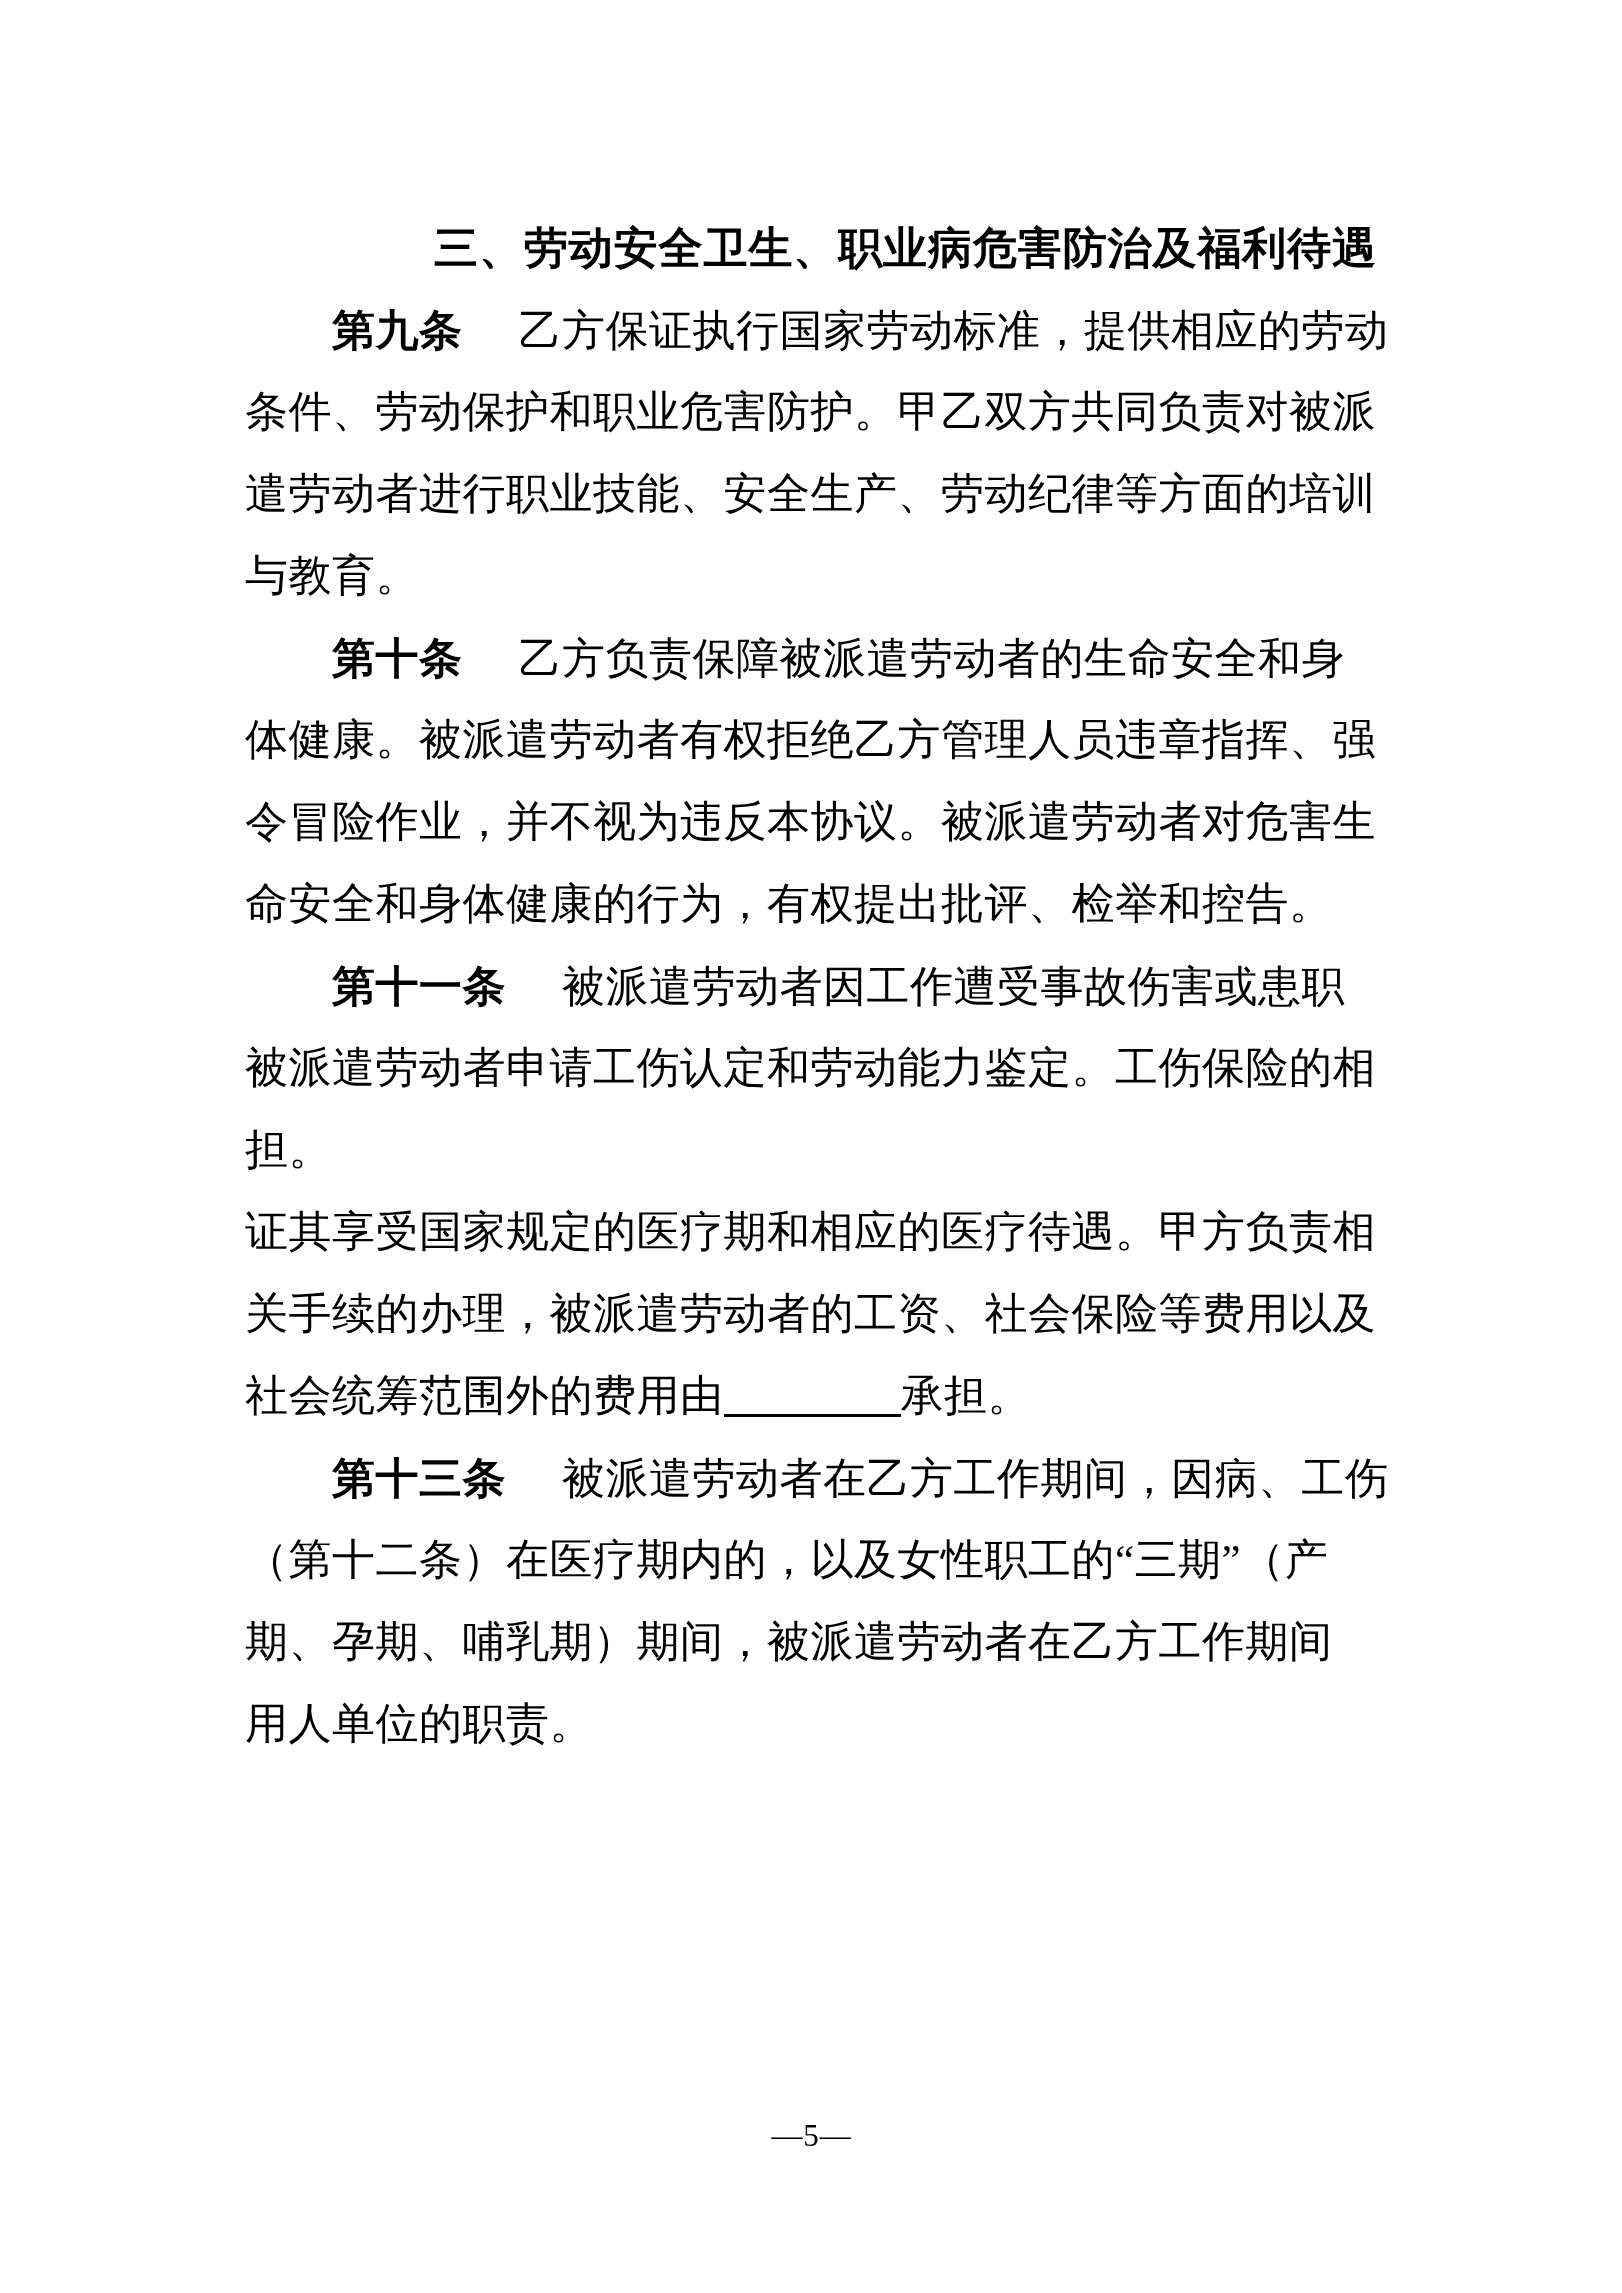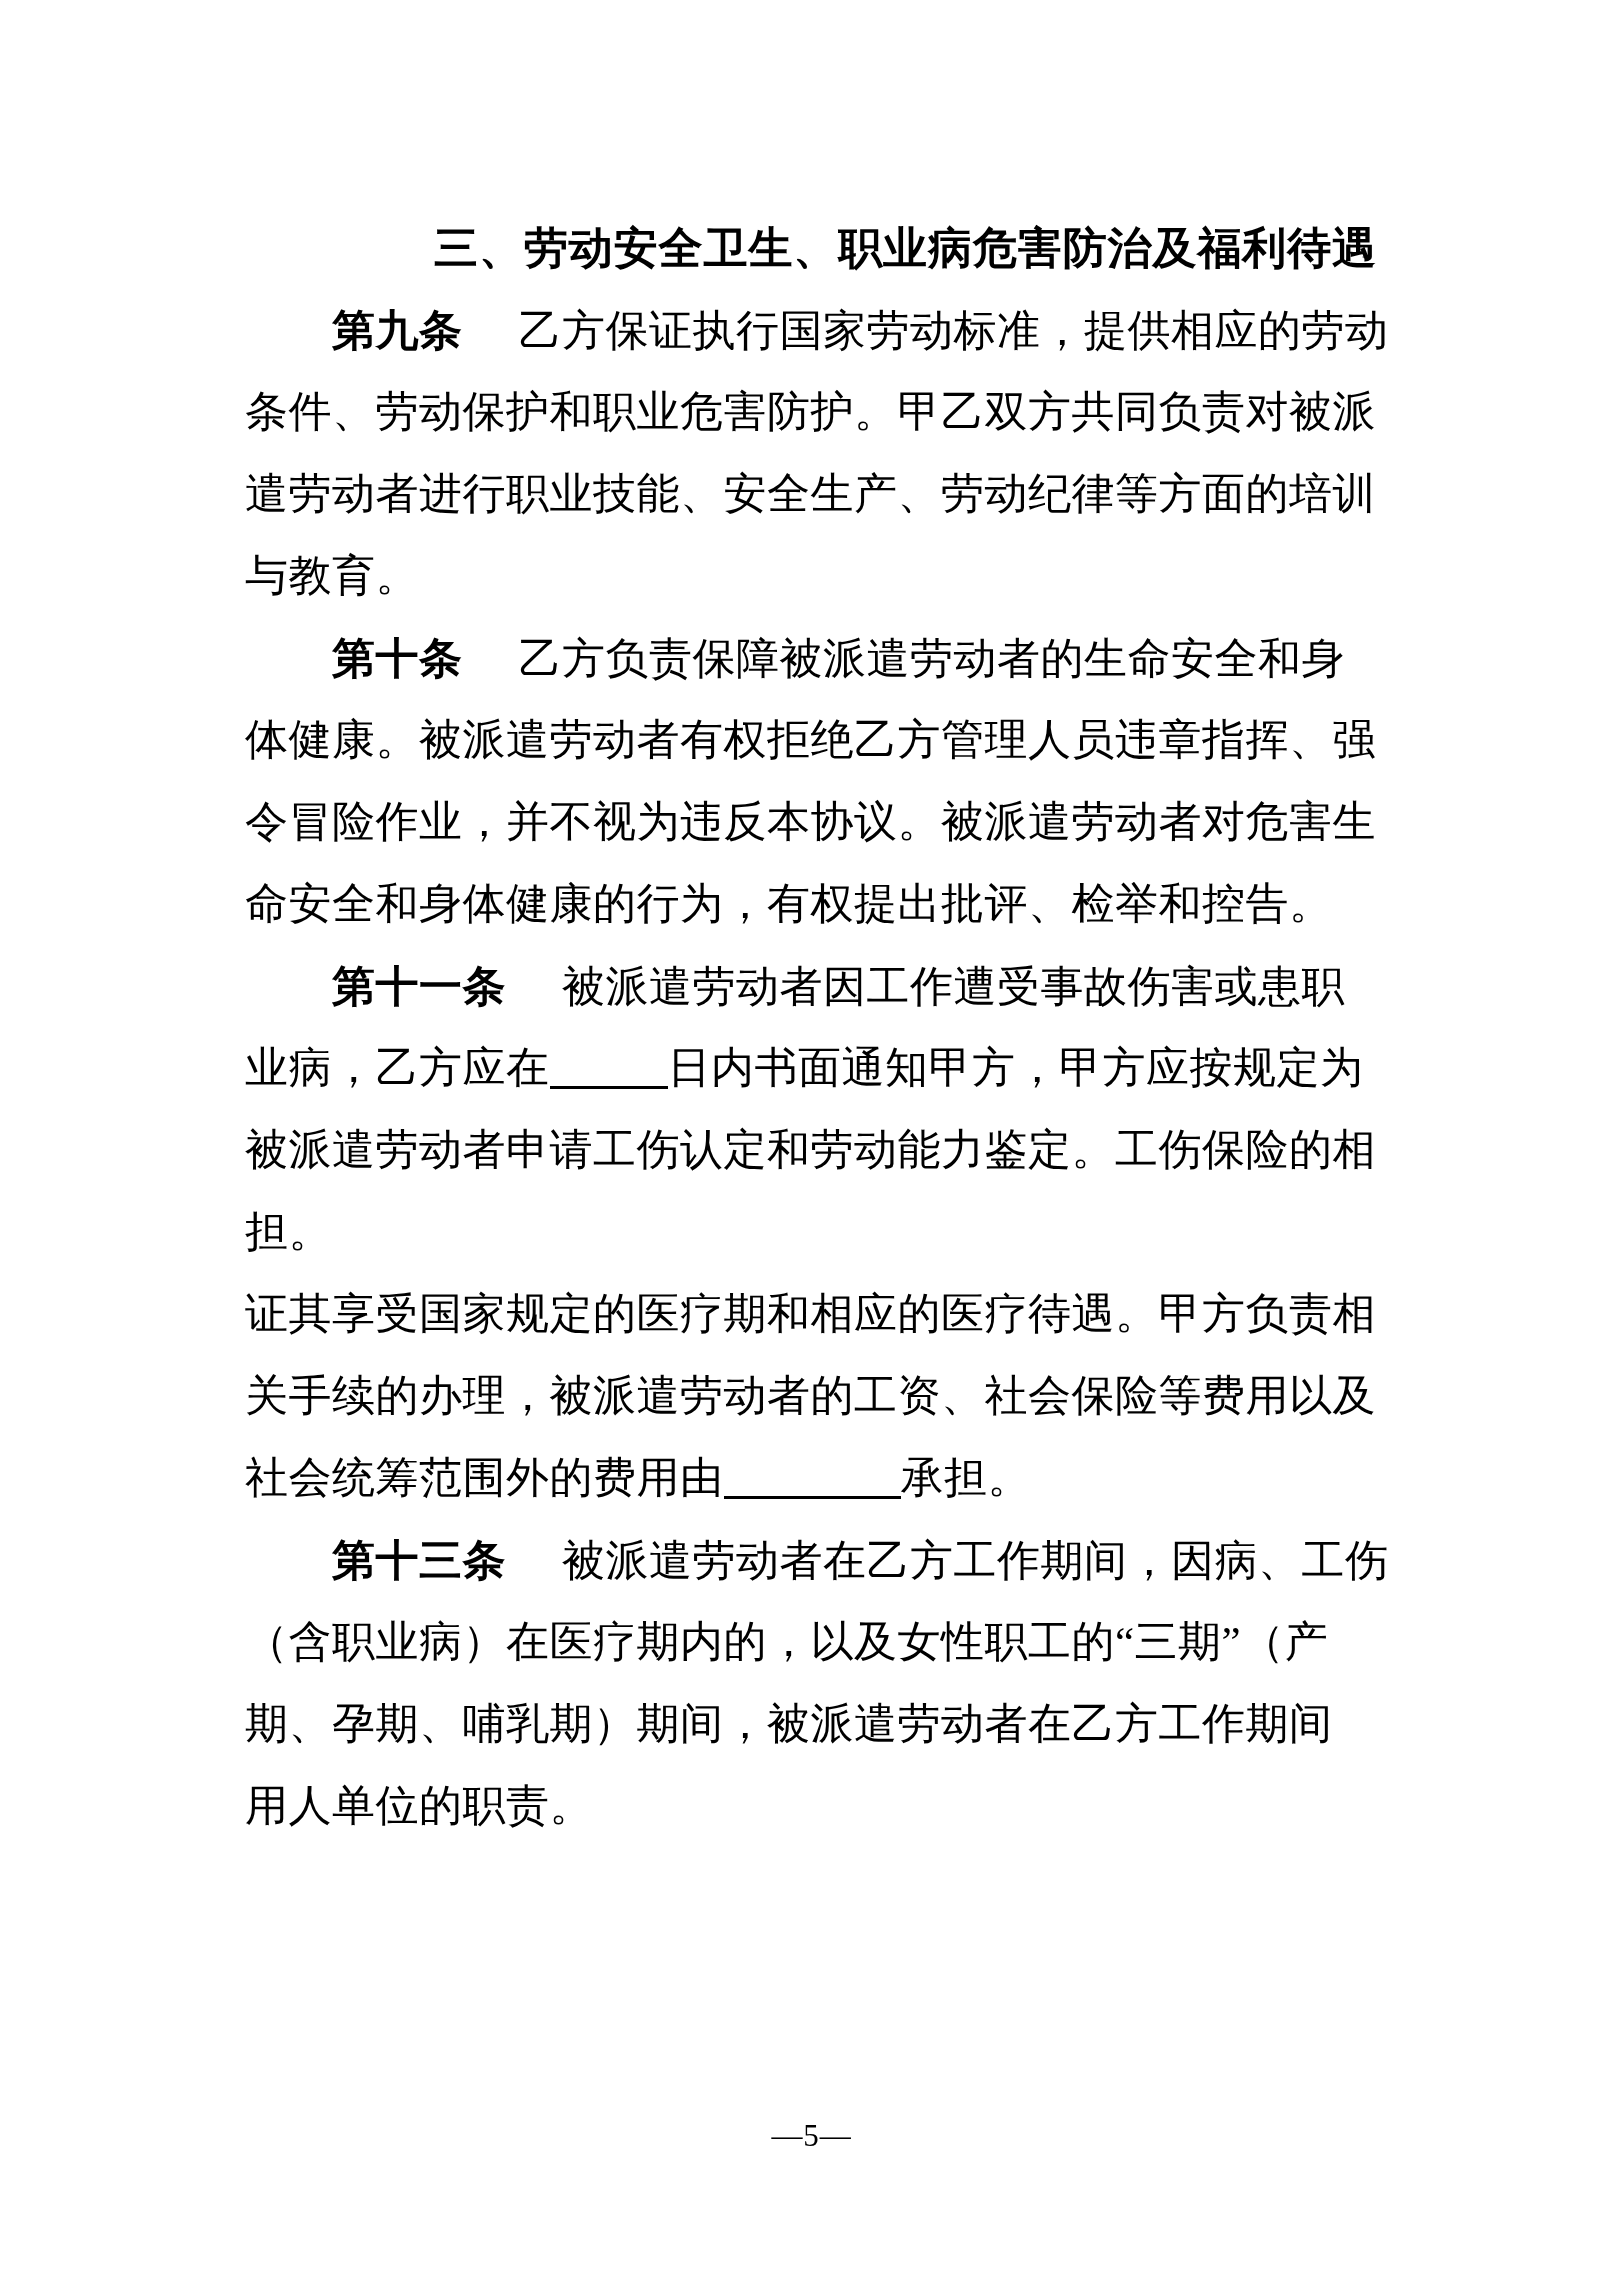--- a/index.html
+++ b/index.html
@@ -65,26 +65,25 @@
       <div class="line heading"><span>三、劳动安全卫生、职业病危害防治及福利待遇</span></div>
       <div class="line indent"><span class="bold-term">第九条</span><span>乙方保证执行国家劳动标准，提供相应的劳动</span></div>
       <div class="line"><span>条件、劳动保护和职业危害防护。甲乙双方共同负责对被派</span></div>
       <div class="line"><span>遣劳动者进行职业技能、安全生产、劳动纪律等方面的培训</span></div>
       <div class="line"><span>与教育。</span></div>
       <div class="line indent"><span class="bold-term">第十条</span><span>乙方负责保障被派遣劳动者的生命安全和身</span></div>
       <div class="line"><span>体健康。被派遣劳动者有权拒绝乙方管理人员违章指挥、强</span></div>
       <div class="line"><span>令冒险作业，并不视为违反本协议。被派遣劳动者对危害生</span></div>
       <div class="line"><span>命安全和身体健康的行为，有权提出批评、检举和控告。</span></div>
       <div class="line indent"><span class="bold-term">第十一条</span><span>被派遣劳动者因工作遭受事故伤害或患职</span></div>
-      <div class="line"><span>业病，乙方应在</span><span class="blank" style="width: 118px;"></span><span>日内书面通知甲方，甲方应按规定为</span></div>
       <div class="line"><span>被派遣劳动者申请工伤认定和劳动能力鉴定。工伤保险的相</span></div>
       <div class="line"><span>担。</span></div>
       <div class="line"><span>证其享受国家规定的医疗期和相应的医疗待遇。甲方负责相</span></div>
       <div class="line"><span>关手续的办理，被派遣劳动者的工资、社会保险等费用以及</span></div>
       <div class="line"><span>社会统筹范围外的费用由</span><span class="blank" style="width: 177px;"></span><span>承担。</span></div>
       <div class="line indent"><span class="bold-term">第十三条</span><span>被派遣劳动者在乙方工作期间，因病、工伤</span></div>
-      <div class="line"><span>（含职业病）在医疗期内的，以及女性职工的“三期”（产</span></div>
+      <div class="line"><span>（第十二条）在医疗期内的，以及女性职工的“三期”（产</span></div>
       <div class="line"><span>期、孕期、哺乳期）期间，被派遣劳动者在乙方工作期间</span></div>
       <div class="line"><span>用人单位的职责。</span></div>
     </div>
   <div class="page-number">—5—</div>
 </div>
 
 
 </body></html>

